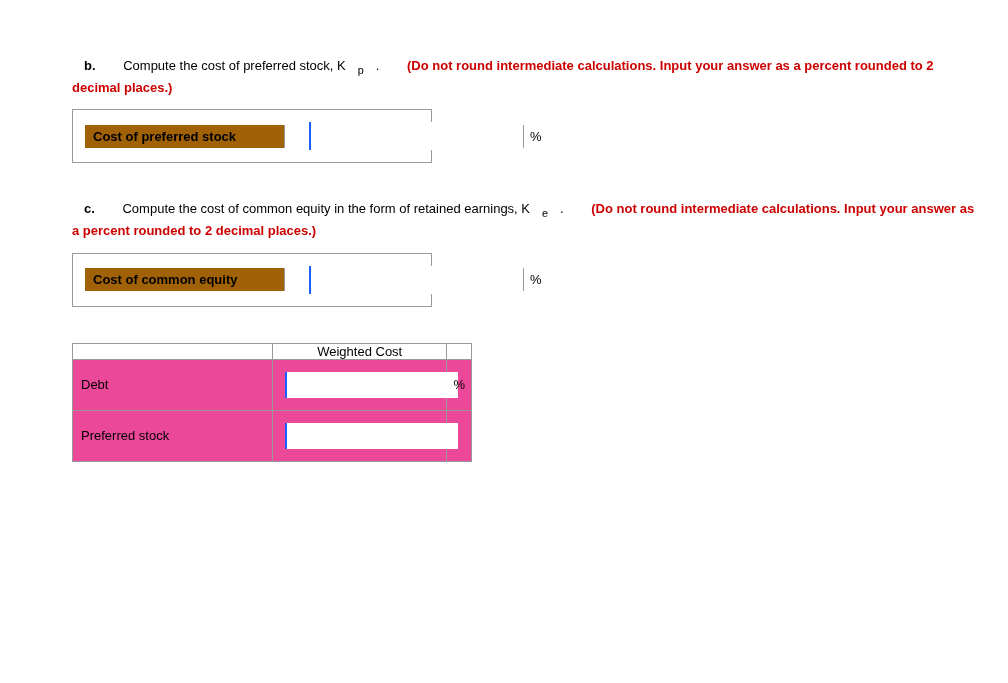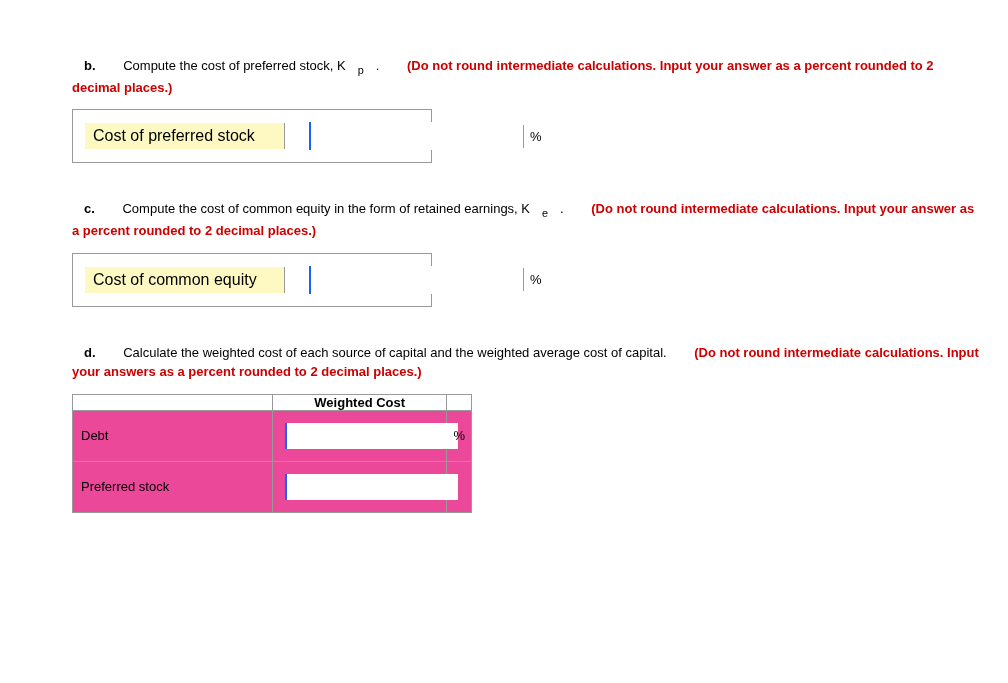--- a/index.html
+++ b/index.html
@@ -40,22 +40,23 @@
       display: flex;
       align-items: center;
       border: 1px solid #999;
       width: 360px;
     }
 
     .input-row .row-label {
       padding: 4px 8px;
       min-width: 200px;
       border-right: 1px solid #999;
-      font-size: 16px;
-      background: #fef9c3;
+      font-size: 13px;
+      background: #a16207;
+      font-weight: bold;
     }
 
     .input-row .row-input {
       flex: 1;
       border: none;
       outline: none;
       padding: 4px 6px;
       font-size: 13px;
       border-left: 2px solid #1a5fff;
       height: 28px;
@@ -75,21 +76,21 @@
       width: 400px;
       margin-top: 6px;
     }
 
     .wacc-table th, .wacc-table td {
       border: 1px solid #999;
       font-size: 13px;
     }
 
     .wacc-table th {
-      font-weight: bold;
+      font-weight: normal;
       text-align: center;
       padding: 4px 8px;
       background: #fff;
     }
 
     .wacc-table td {
       padding: 4px 8px;
       background: #ec4899;
     }
 
@@ -142,25 +143,20 @@
     <span class="red-bold">(Do not round intermediate calculations. Input your answer as a percent rounded to 2 decimal places.)</span>
   </p>
   <div class="input-row">
     <span class="row-label">Cost of common equity</span>
     <input class="row-input" type="text" value="" style="">
     <span class="row-unit">%</span>
   </div>
 </div>
 
 <div class="section" style="margin-top: 36px;">
-  <p class="section-text">
-    <span class="bold">d.</span>
-    <span> Calculate the weighted cost of each source of capital and the weighted average cost of capital. </span>
-    <span class="red-bold">(Do not round intermediate calculations. Input your answers as a percent rounded to 2 decimal places.)</span>
-  </p>
 
   <table class="wacc-table">
     <thead>
       <tr>
         <th class="label-cell"></th>
         <th class="input-cell">Weighted Cost</th>
         <th class="unit-cell"></th>
       </tr>
     </thead>
     <tbody>

